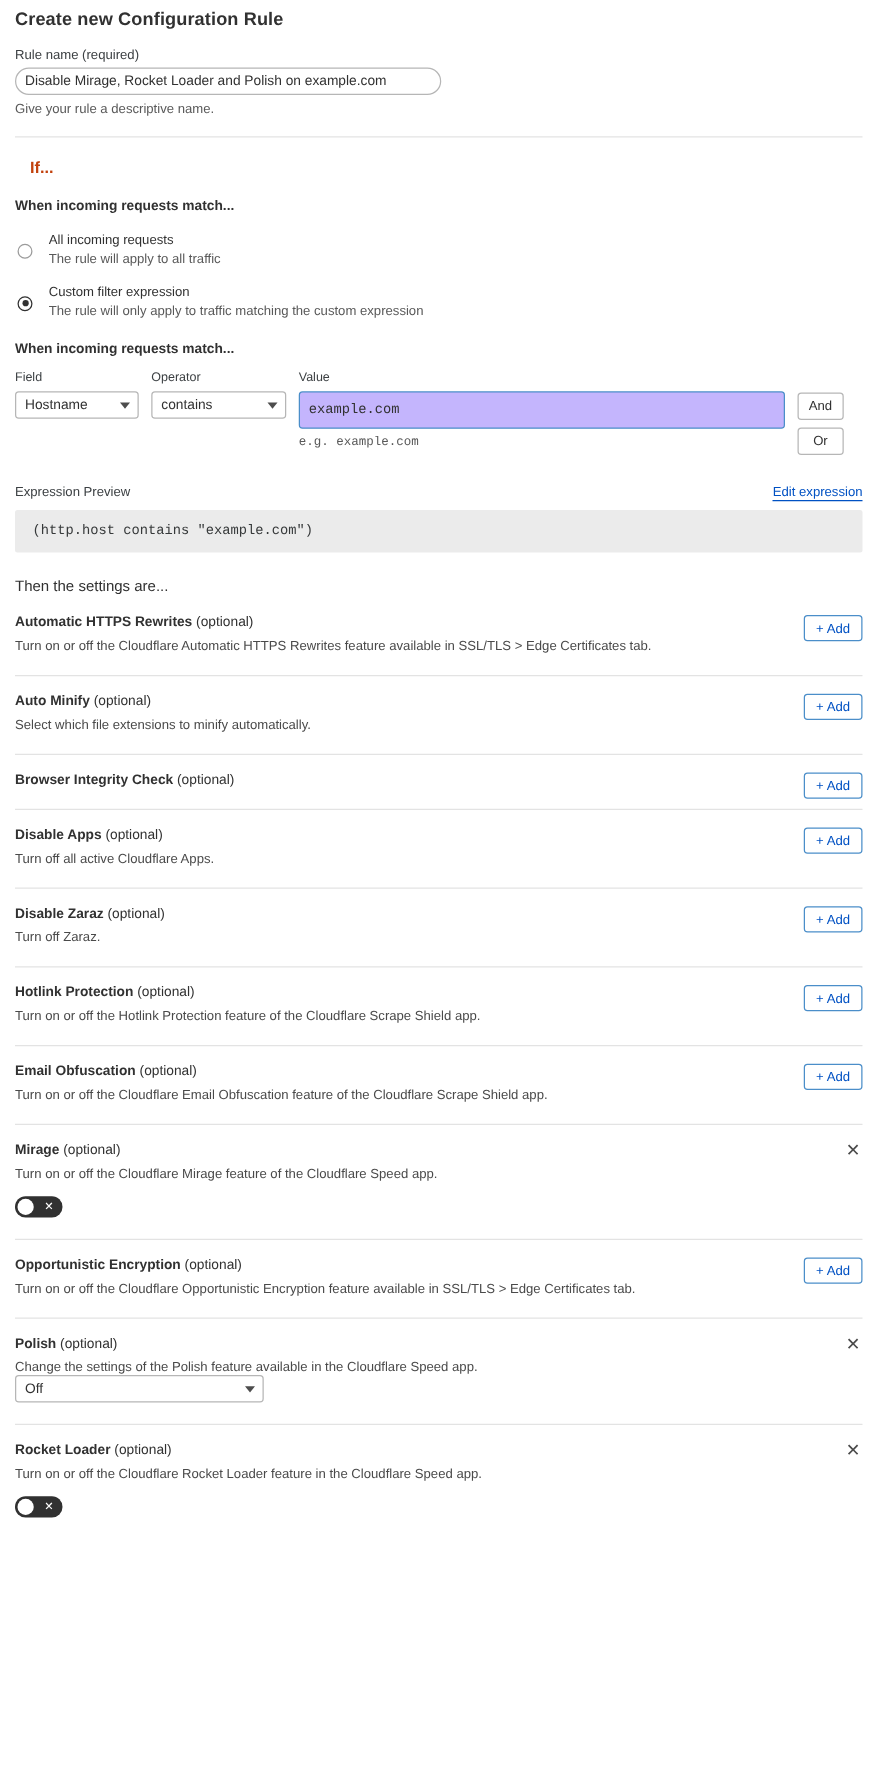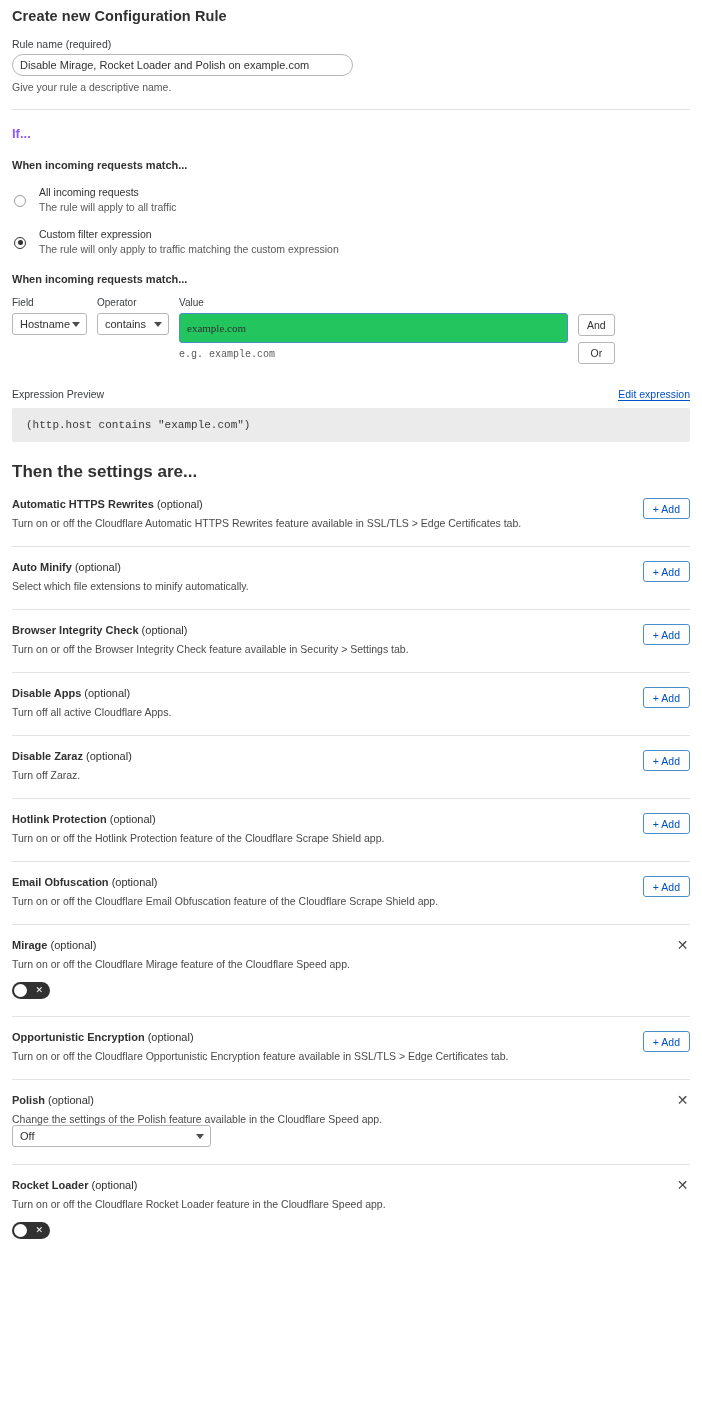--- a/index.html
+++ b/index.html
@@ -46,22 +46,22 @@
 
   hr.divider {
     border: none;
     border-top: 1px solid #e3e3e3;
     margin: 16px 0 0 0;
   }
 
   .section-if {
     font-size: 13px;
     font-weight: bold;
-    color: #8b5cf6;
-    margin: 16px 0 0 0;
+    color: #c2410c;
+    margin: 16px 0 0 12px;
   }
   .subhead {
     font-size: 11px;
     font-weight: bold;
     color: #313131;
     margin: 18px 0 0 0;
   }
 
   .radio-row {
     display: flex;
@@ -119,33 +119,33 @@
   .select-box .caret {
     position: absolute;
     right: 6px;
     top: 50%;
     margin-top: -2px;
     width: 0; height: 0;
     border-left: 4px solid transparent;
     border-right: 4px solid transparent;
     border-top: 5px solid #4d4d4d;
   }
-  .sel-field { width: 75px; }
-  .sel-operator { width: 72px; }
+  .sel-field { width: 99px; }
+  .sel-operator { width: 108px; }
 
   input.value-input {
     width: 389px;
     height: 22px;
     border: 1px solid #4b8ec9;
-    background: #22c55e;
+    background: #c4b5fd;
     border-radius: 3px;
     padding: 14px 7px;
     font-size: 11px;
     color: #313131;
-    font-family: Liberation Serif, serif;
+    font-family: Liberation Mono, monospace;
     outline: none;
   }
   .value-hint {
     font-size: 10px;
     color: #595959;
     margin-top: 6px;
     font-family: Liberation Mono, monospace;
   }
 
   .andor {
@@ -188,22 +188,22 @@
     margin-top: 7px;
     background: #ebebeb;
     border-radius: 2px;
     padding: 11px 14px;
     font-family: "Liberation Mono", monospace;
     font-size: 11px;
     color: #36393a;
   }
 
   .then-head {
-    font-size: 17px;
-    font-weight: bold;
+    font-size: 12px;
+    font-weight: normal;
     color: #313131;
     margin: 20px 0 0 0;
   }
 
   .setting {
     padding: 14px 0 0 0;
     border-top: 1px solid #e3e3e3;
     position: relative;
     margin-top: 14px;
   }
@@ -373,21 +373,20 @@
     </div>
     <div class="setting-desc">Select which file extensions to minify automatically.</div>
     <button class="btn-add">+ Add</button>
   </div>
 
   <div class="setting" style="margin-top:17px;">
     <div class="setting-title">
       <span>Browser Integrity Check</span>
       <span class="opt">(optional)</span>
     </div>
-    <div class="setting-desc">Turn on or off the Browser Integrity Check feature available in Security &gt; Settings tab.</div>
     <button class="btn-add">+ Add</button>
   </div>
 
   <div class="setting" style="margin-top:17px;">
     <div class="setting-title">
       <span>Disable Apps</span>
       <span class="opt">(optional)</span>
     </div>
     <div class="setting-desc">Turn off all active Cloudflare Apps.</div>
     <button class="btn-add">+ Add</button>

